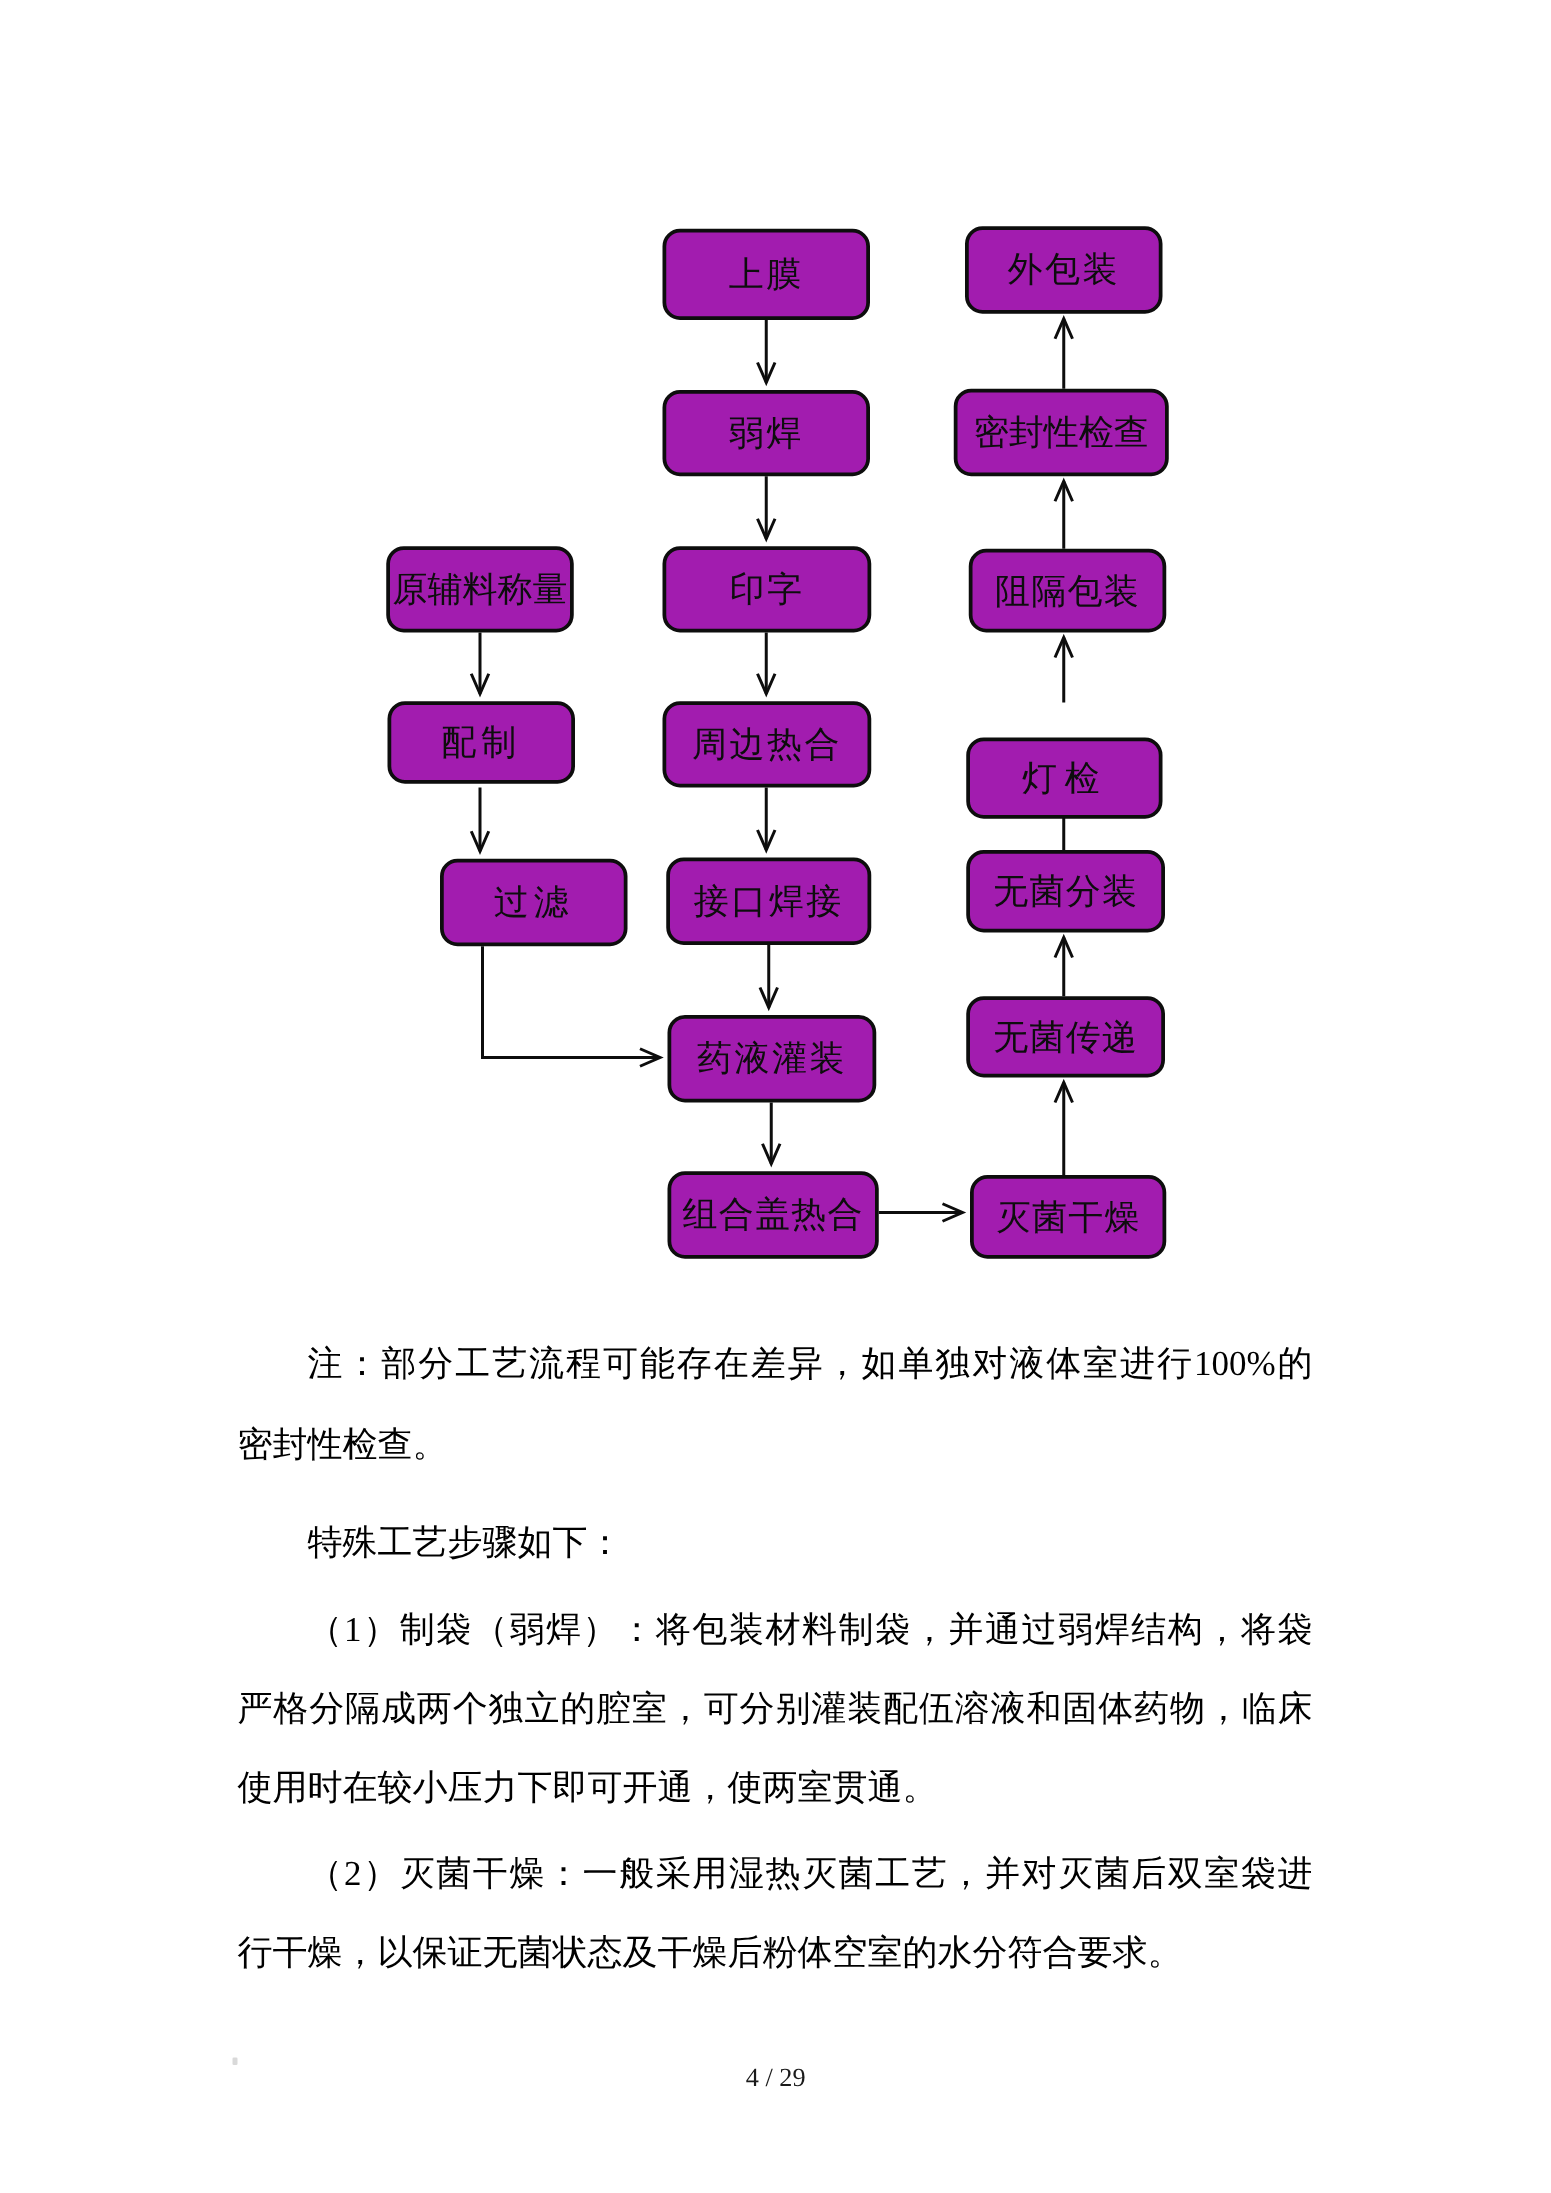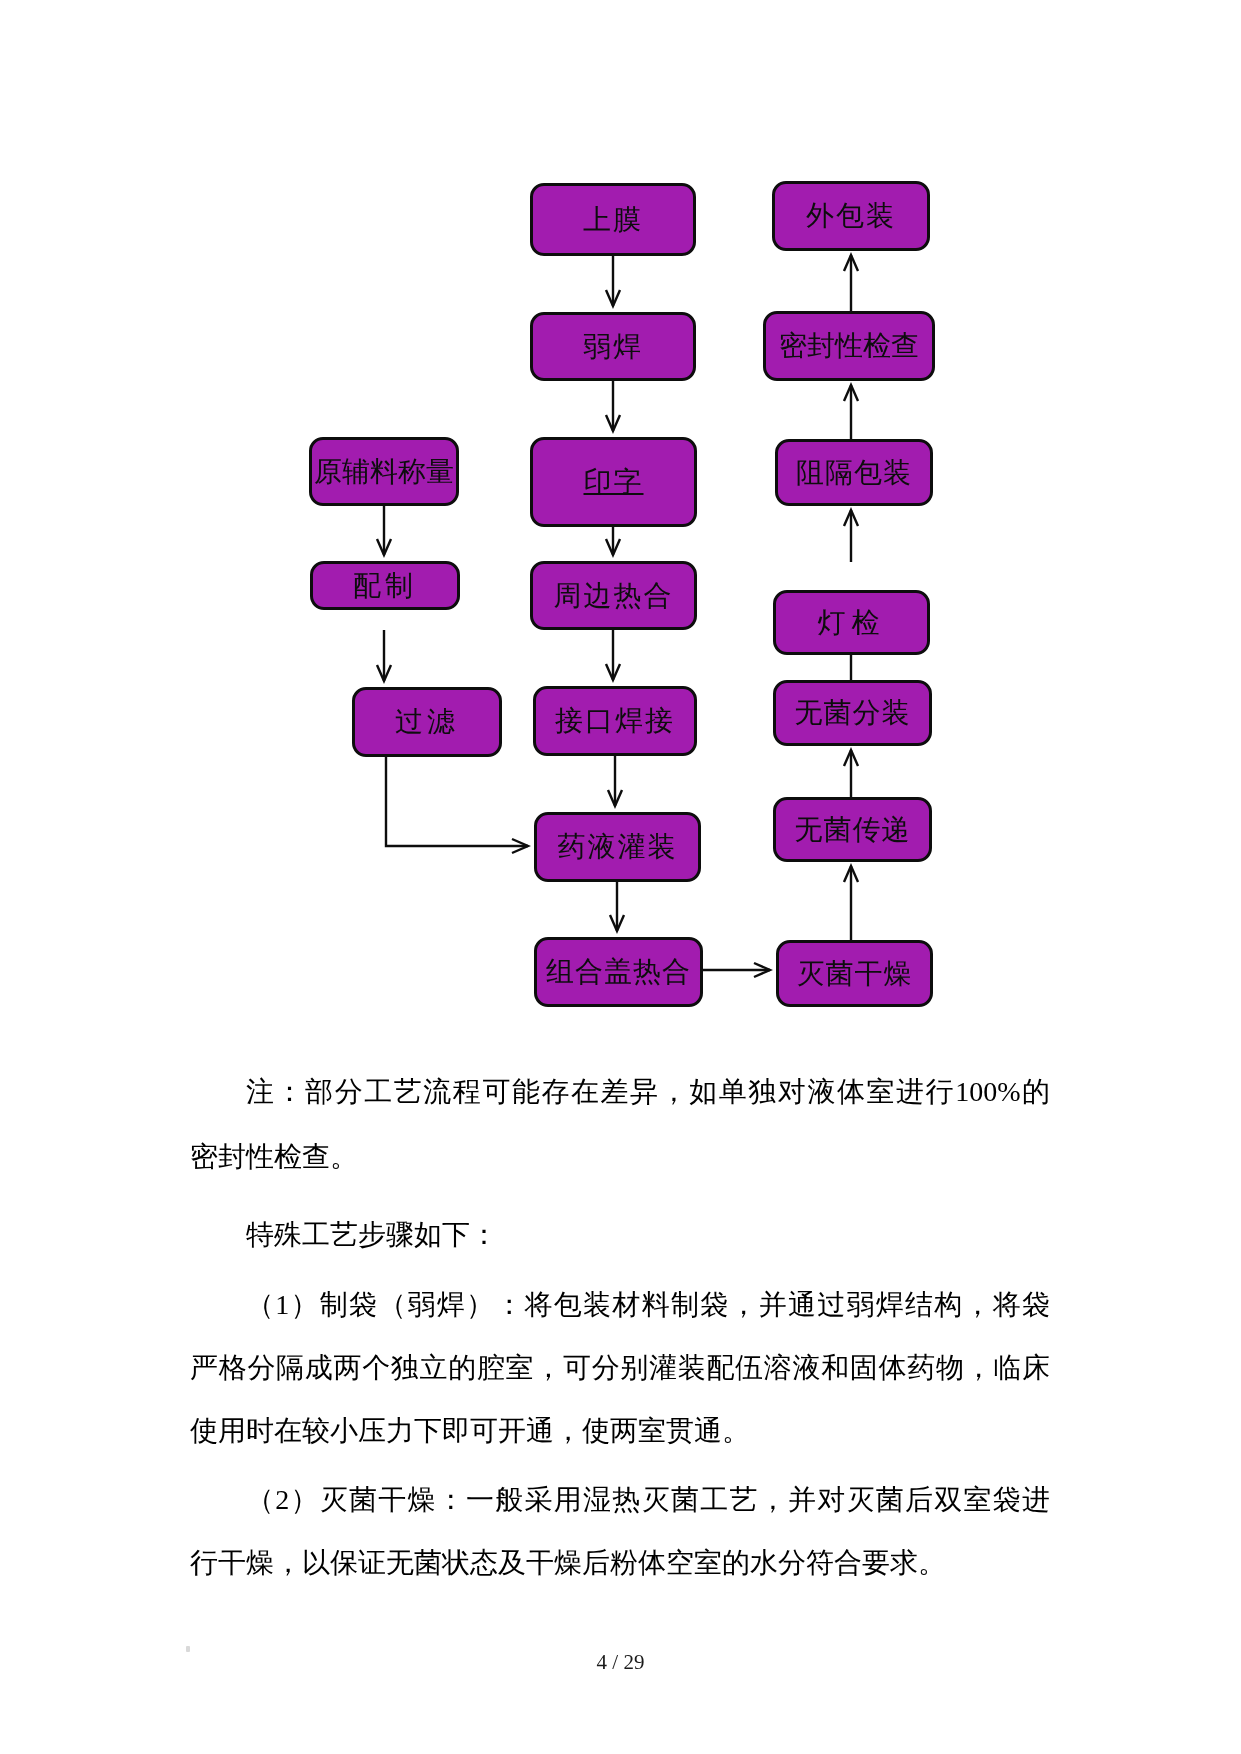--- a/index.html
+++ b/index.html
@@ -20,27 +20,27 @@
     box-sizing:border-box;
     border:3px solid #0d0d0d;
     border-radius:14px;
     background:#a21caf;
     display:flex;align-items:center;justify-content:center;
     font-size:28px;letter-spacing:2px;color:#0d0d0d;
     white-space:nowrap;
   }
   .n0 {left:530px;top:183px;width:166px;height:73px;}
   .n1 {left:530px;top:312px;width:166px;height:69px;}
-  .n2 {left:530px;top:437px;width:167px;height:90px;text-decoration:underline;}
+  .n2 {left:530px;top:437px;width:167px;height:69px;}
   .n3 {left:530px;top:561px;width:167px;height:69px;}
   .n4 {left:533px;top:686px;width:164px;height:70px;}
   .n5 {left:534px;top:812px;width:167px;height:70px;}
   .n6 {left:534px;top:937px;width:169px;height:70px;letter-spacing:1px;}
   .n7 {left:309px;top:437px;width:150px;height:69px;letter-spacing:0;}
-  .n8 {left:310px;top:561px;width:150px;height:49px;letter-spacing:4px;text-align:right;}
+  .n8 {left:310px;top:561px;width:150px;height:66px;letter-spacing:4px;text-align:right;}
   .n9 {left:310px;top:687px;width:150px;height:70px;letter-spacing:4px;margin-left:42px;}
   .n10{left:772px;top:181px;width:158px;height:70px;}
   .n11{left:763px;top:311px;width:172px;height:70px;letter-spacing:0;}
   .n12{left:775px;top:439px;width:158px;height:67px;letter-spacing:1px;}
   .n13{left:773px;top:562px;width:157px;height:65px;letter-spacing:6px;margin-top:28px;}
   .n14{left:773px;top:680px;width:159px;height:66px;letter-spacing:1px;}
   .n15{left:773px;top:797px;width:159px;height:65px;letter-spacing:1px;}
   .n16{left:776px;top:940px;width:157px;height:67px;letter-spacing:1px;}
 
   

